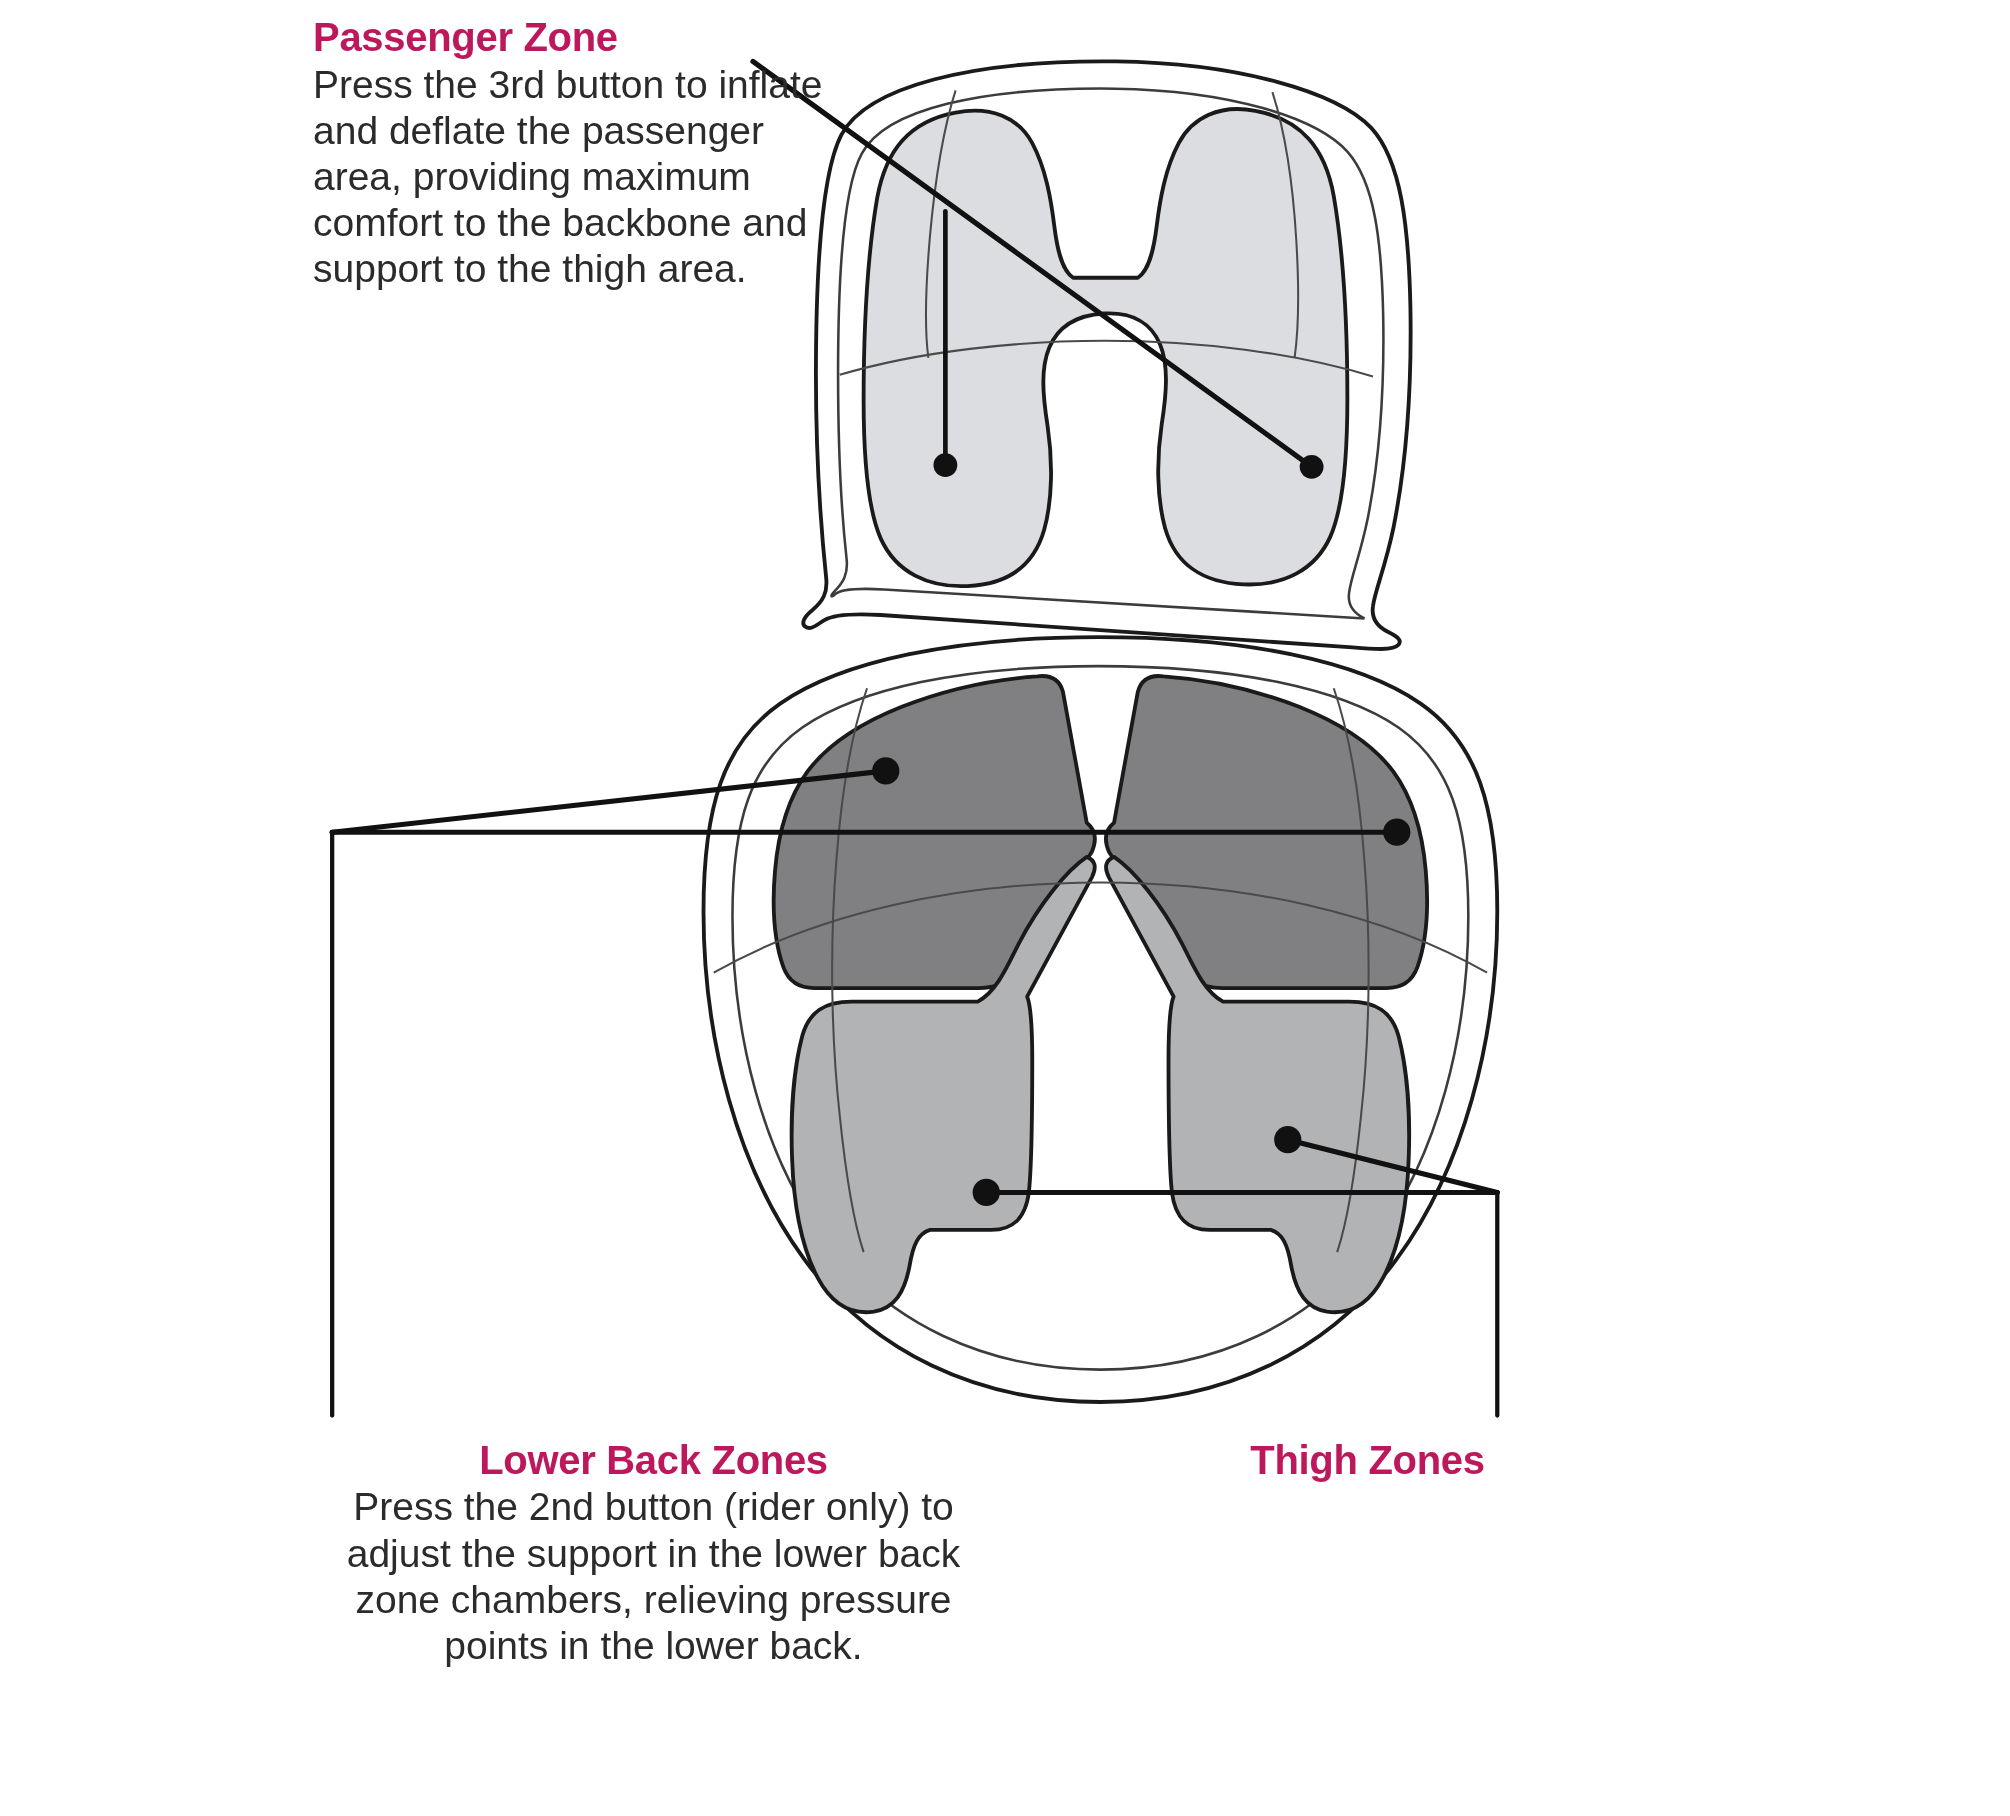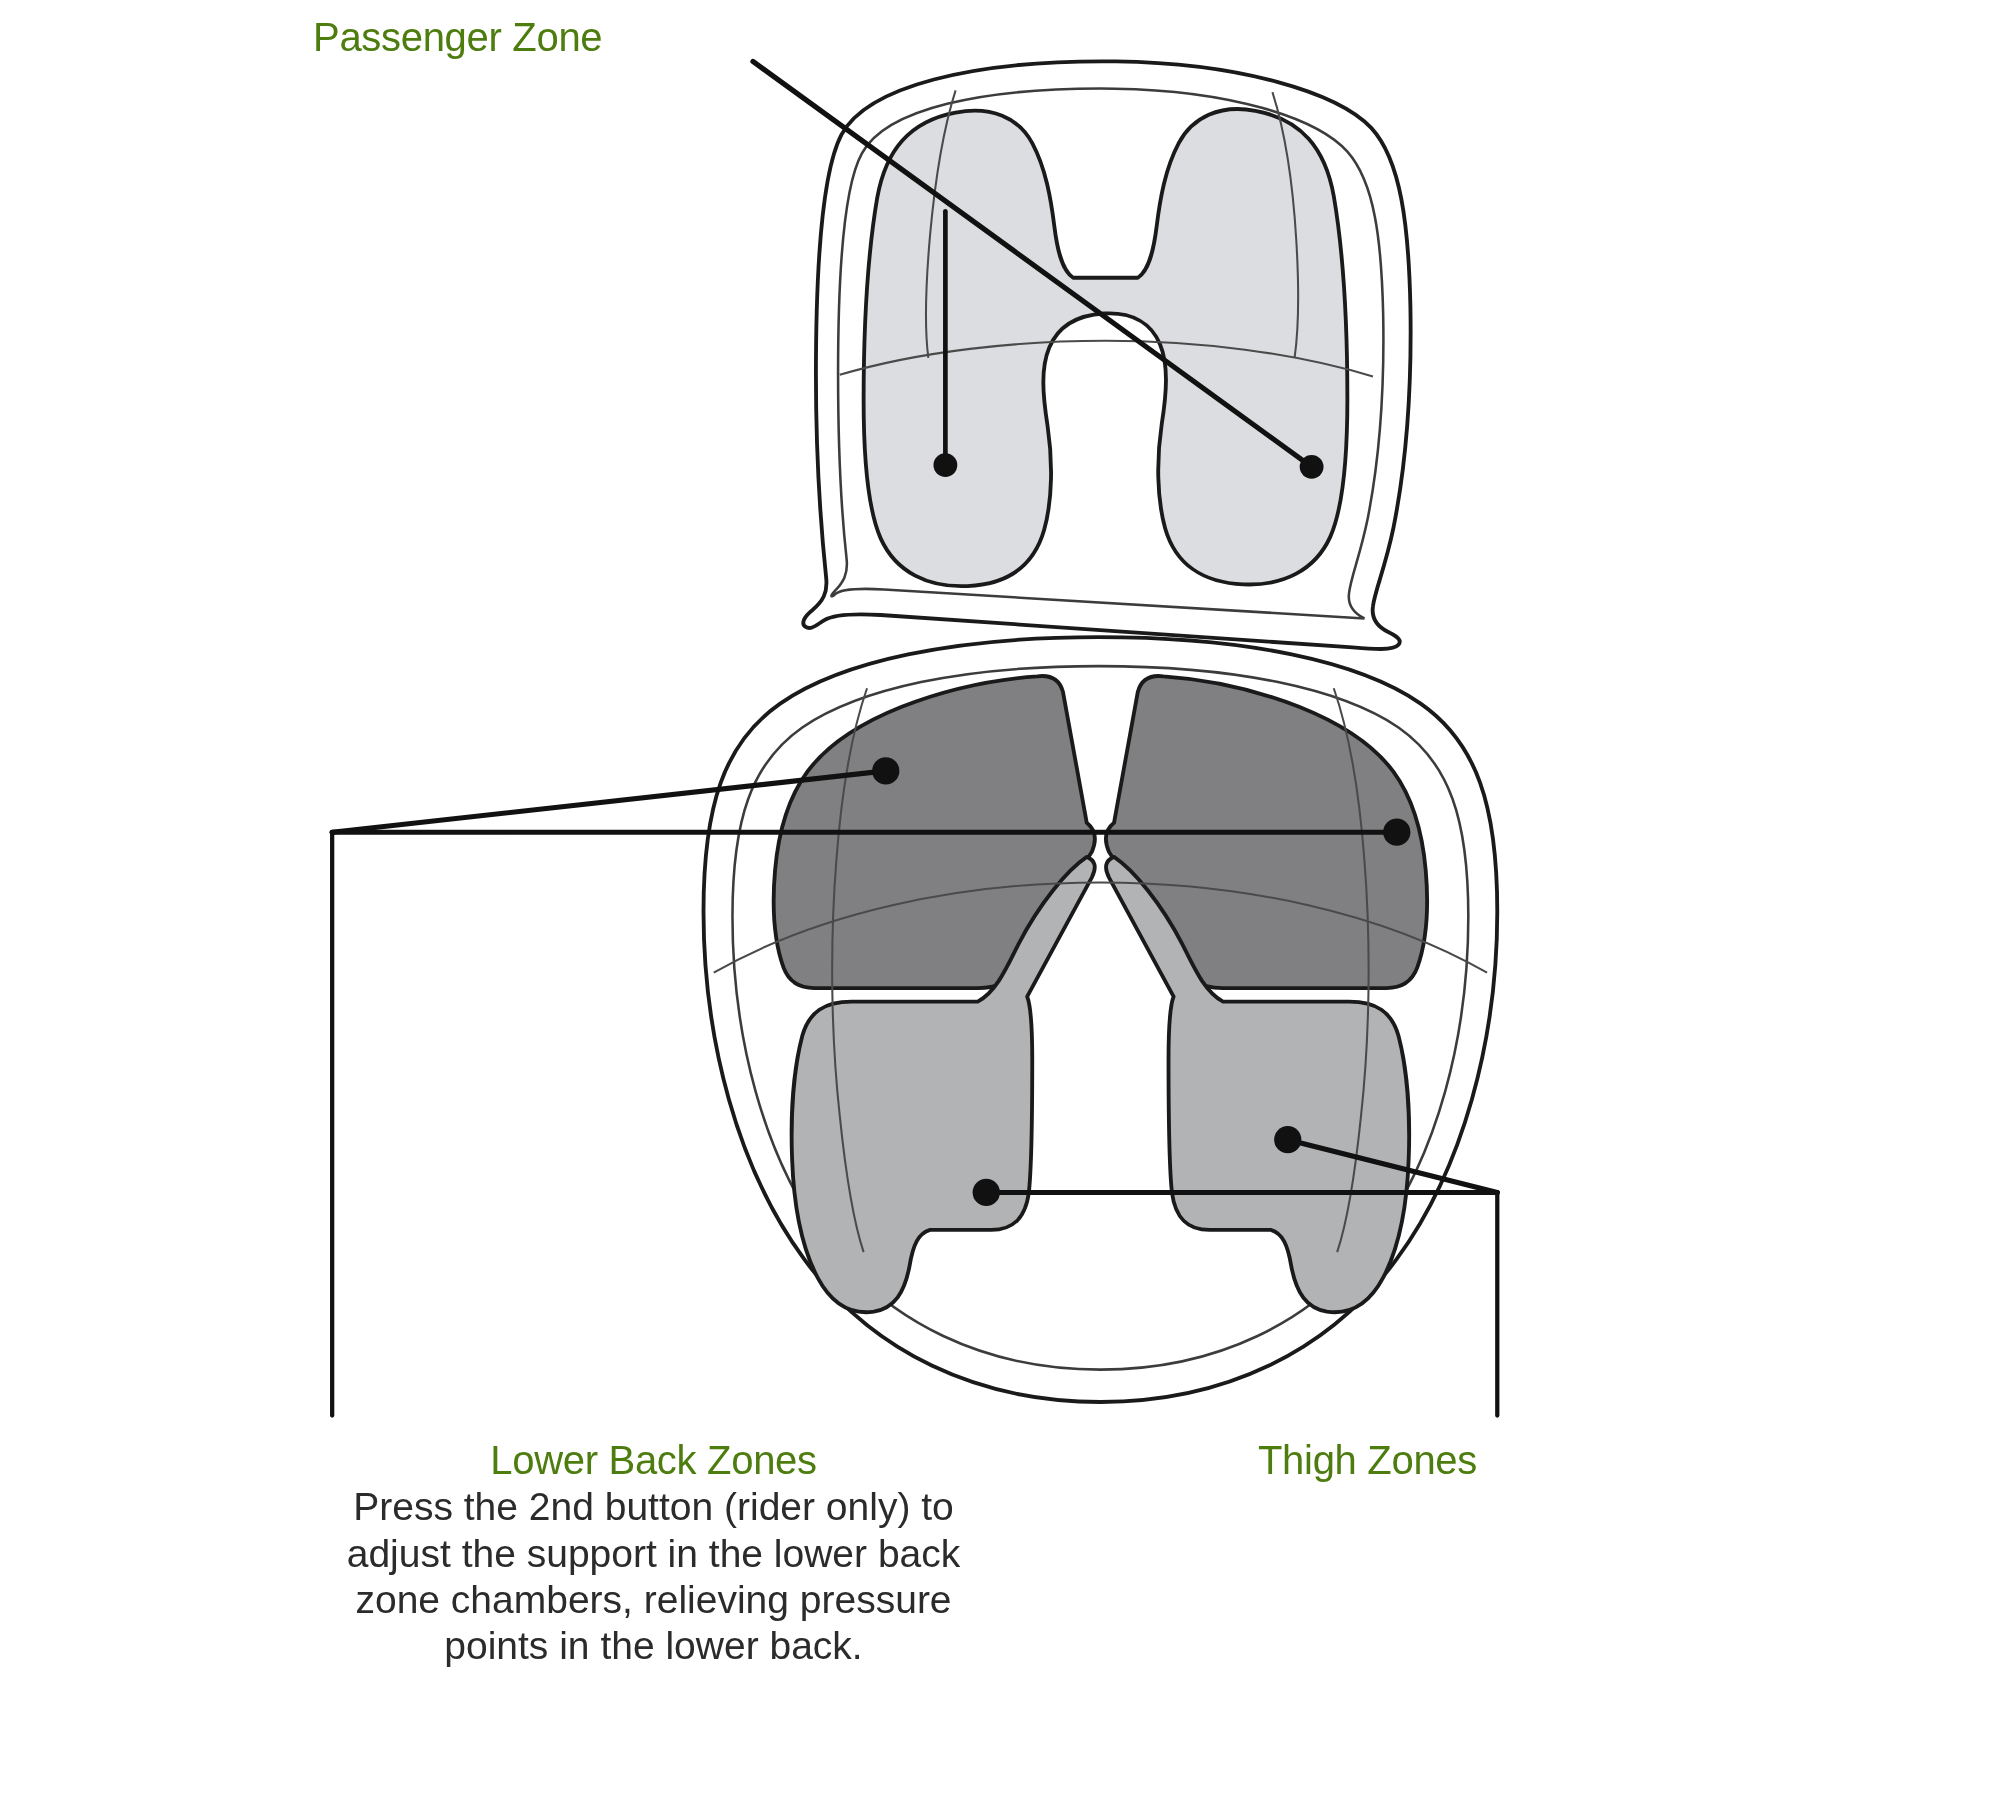--- a/index.html
+++ b/index.html
@@ -27,24 +27,24 @@
     top: 0;
     width: 2010px;
     height: 1816px;
   }
   .callout {
     position: absolute;
   }
   .callout h2 {
     margin: 0 0 1.7px 0;
     font-size: 40px;
-    font-weight: normal;
+    font-weight: bold;
     letter-spacing: -0.3px;
     line-height: 1.12;
-    color: #4d7c0f;
+    color: #be185d;
   }
   .callout p {
     margin: 0;
     font-size: 39px;
     font-weight: 400;
     line-height: 1.18;
     color: #2b2b2b;
   }
   #callout-passenger {
     left: 313px;
@@ -244,20 +244,21 @@
 
       <polyline points="1158,1400 1758,1400"></polyline>
       <circle cx="1158" cy="1400" r="16" fill="#111111" stroke="none"></circle>
 
       <line x1="1758" y1="1400" x2="1758" y2="1662" stroke-width="5"></line>
     </g>
   </svg>
 
   <div class="callout" id="callout-passenger">
     <h2>Passenger Zone</h2>
+    <p>Press the 3rd button to inflate and deflate the passenger area, providing maximum comfort to the backbone and support to the thigh area.</p>
   </div>
 
   <div class="callout" id="callout-lowerback">
     <h2>Lower Back Zones</h2>
     <p>Press the 2nd button (rider only) to adjust the support in the lower back zone chambers, relieving pressure points in the lower back.</p>
   </div>
 
   <div class="callout" id="callout-thigh">
     <h2>Thigh Zones</h2>
   </div>

